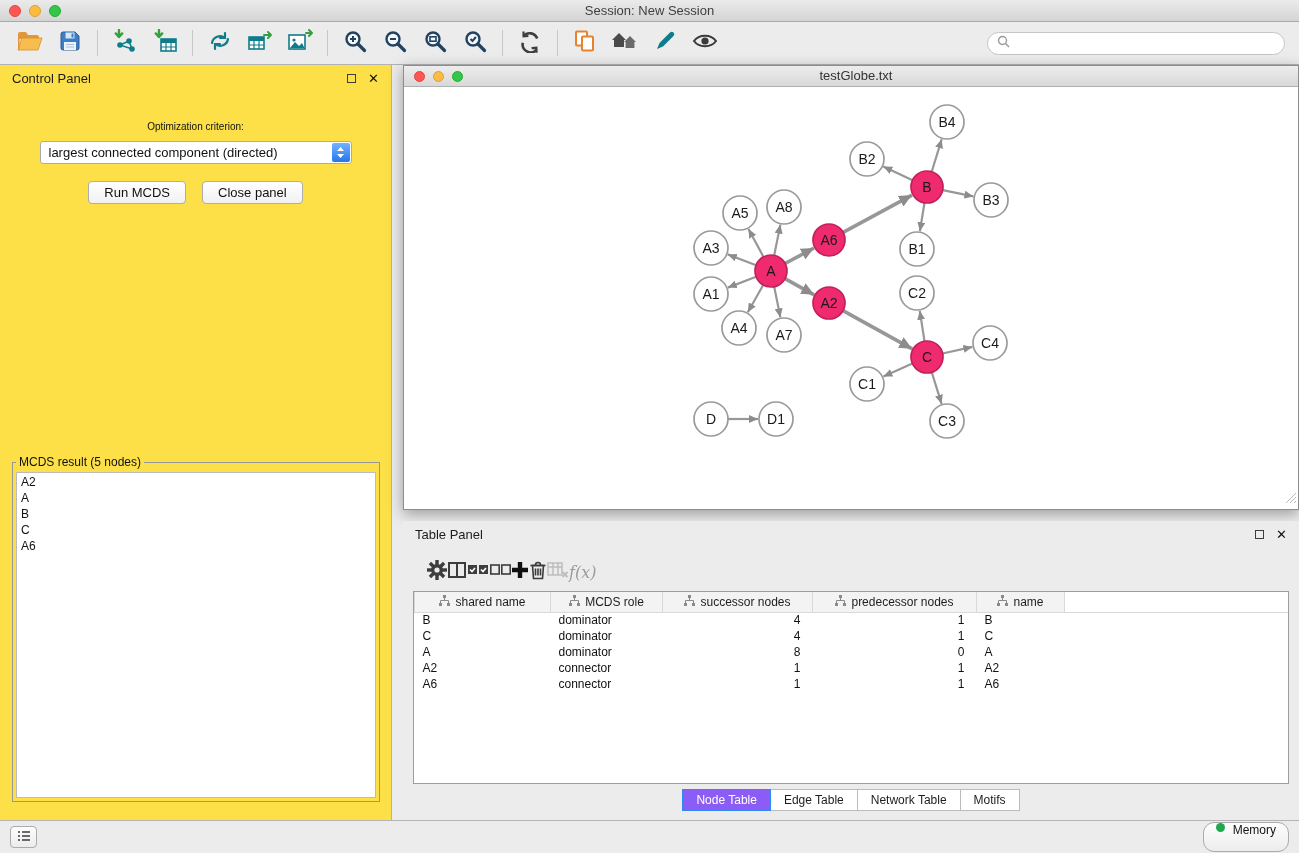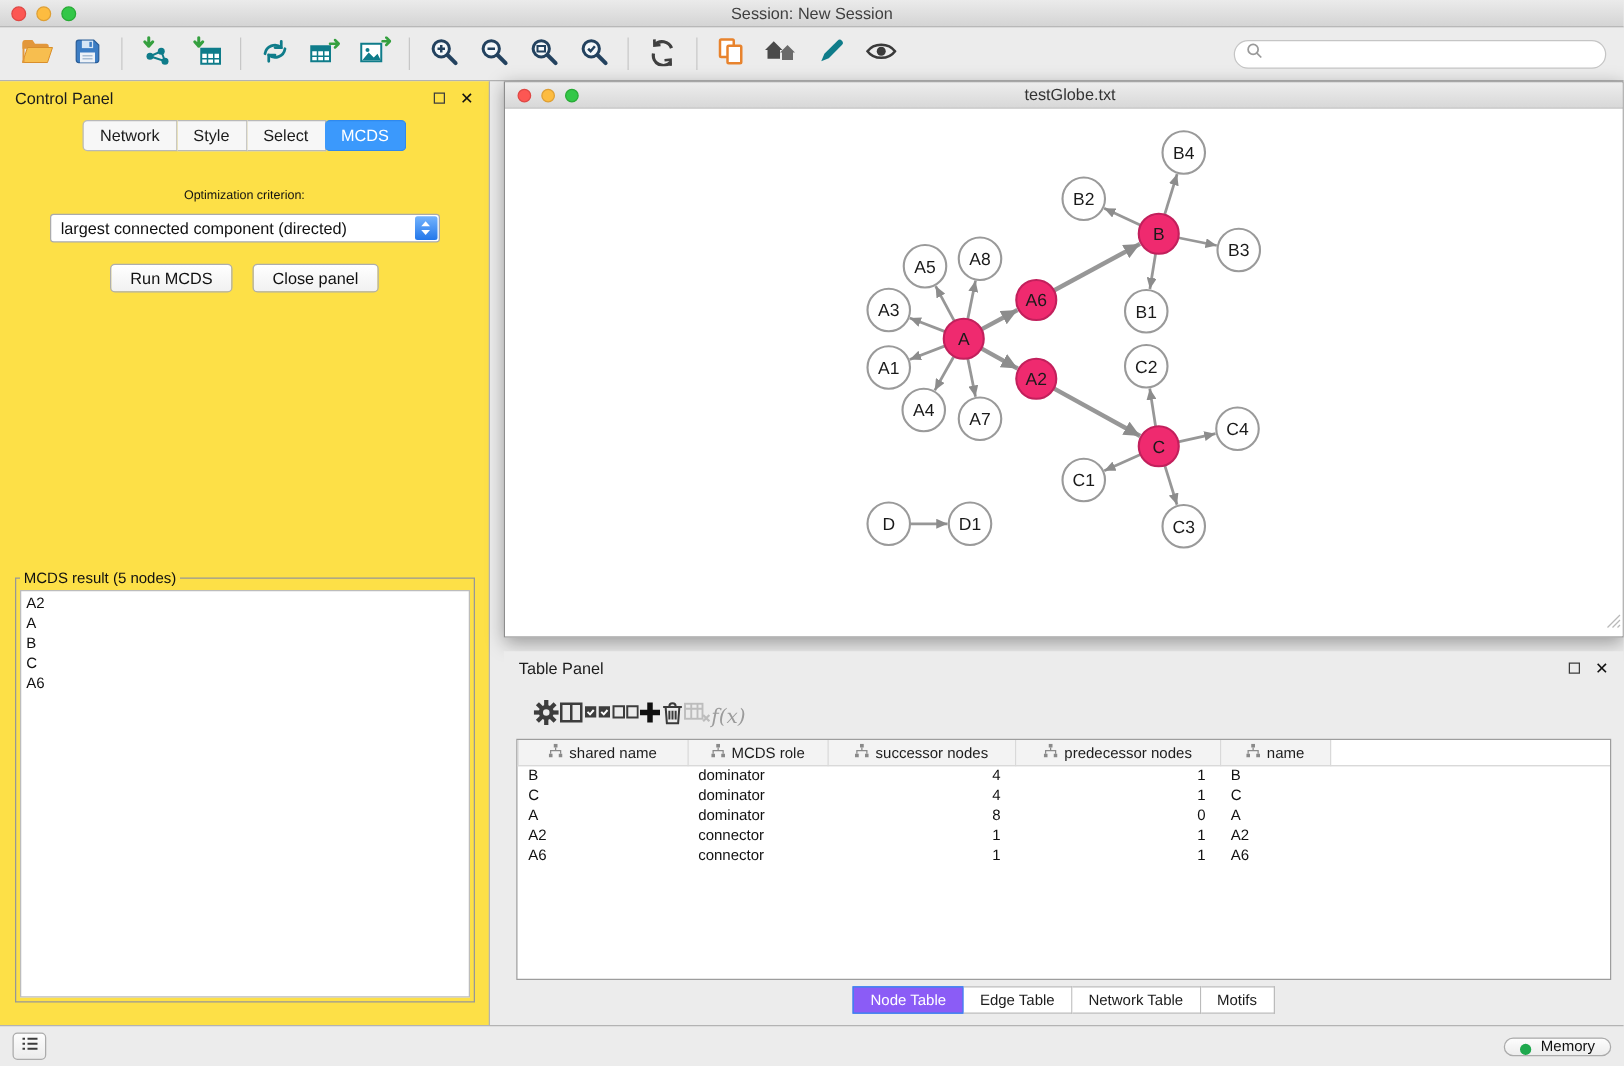--- a/index.html
+++ b/index.html
@@ -79,21 +79,21 @@
   .table-tabs{position:absolute;left:0;right:0;bottom:9px;display:flex;justify-content:center;}
   .t-tab{font-size:12px;padding:3px 13px;background:#fff;border:1px solid #bbb;border-left:none;color:#1c1c1c;}
   .t-tab:first-child{border-left:1px solid #bbb;}
   .t-tab.active{background:#8b5cf6;border-color:#2F89EE;color:#fff;}
 
   
   .statusbar{position:absolute;left:0;right:0;bottom:0;height:33px;background:#ececec;
     border-top:1px solid #b3b3b3;display:flex;align-items:center;padding:0 10px;}
   .menu-btn{width:27px;height:22px;border:1px solid #ababab;border-radius:4px;
     background:linear-gradient(#fdfdfd,#ececec);display:flex;align-items:center;justify-content:center;}
-  .memory-btn{margin-left:auto;display:flex;align-items:flex-end;gap:8px;height:15px;
+  .memory-btn{margin-left:auto;display:flex;align-items:flex-start;gap:8px;height:30px;
     border:1px solid #ababab;border-radius:11px;background:linear-gradient(#fdfdfd,#ededed);
     padding:0 12px;font-size:12px;color:#111;}
   .mem-dot{width:9px;height:9px;border-radius:50%;background:#1FA94E;display:inline-block;}
 </style>
 </head>
 <body>
 
 <div class="app">
 
   <div class="titlebar">
@@ -236,26 +236,20 @@
     </div>
   </div>
 
   <div class="control-panel">
     <div class="panel-header">
       <span>Control Panel</span>
       <span class="ph-icons">
         <span class="float-icon"></span>
         <span class="close-x">✕</span>
       </span>
-    </div>
-    <div class="cp-tabs">
-      <div class="cp-tab">Network</div>
-      <div class="cp-tab">Style</div>
-      <div class="cp-tab">Select</div>
-      <div class="cp-tab active">MCDS</div>
     </div>
     <div class="opt-label">Optimization criterion:</div>
     <div class="dropdown">
       <span class="dd-value">largest connected component (directed)</span>
       <span class="dd-stepper">
           <svg width="9" height="13" viewBox="0 0 9 13">
             <path d="M4.5 1 L8 5 H1 Z" fill="#fff"></path>
             <path d="M4.5 12 L1 8 H8 Z" fill="#fff"></path>
           </svg>
         </span>

